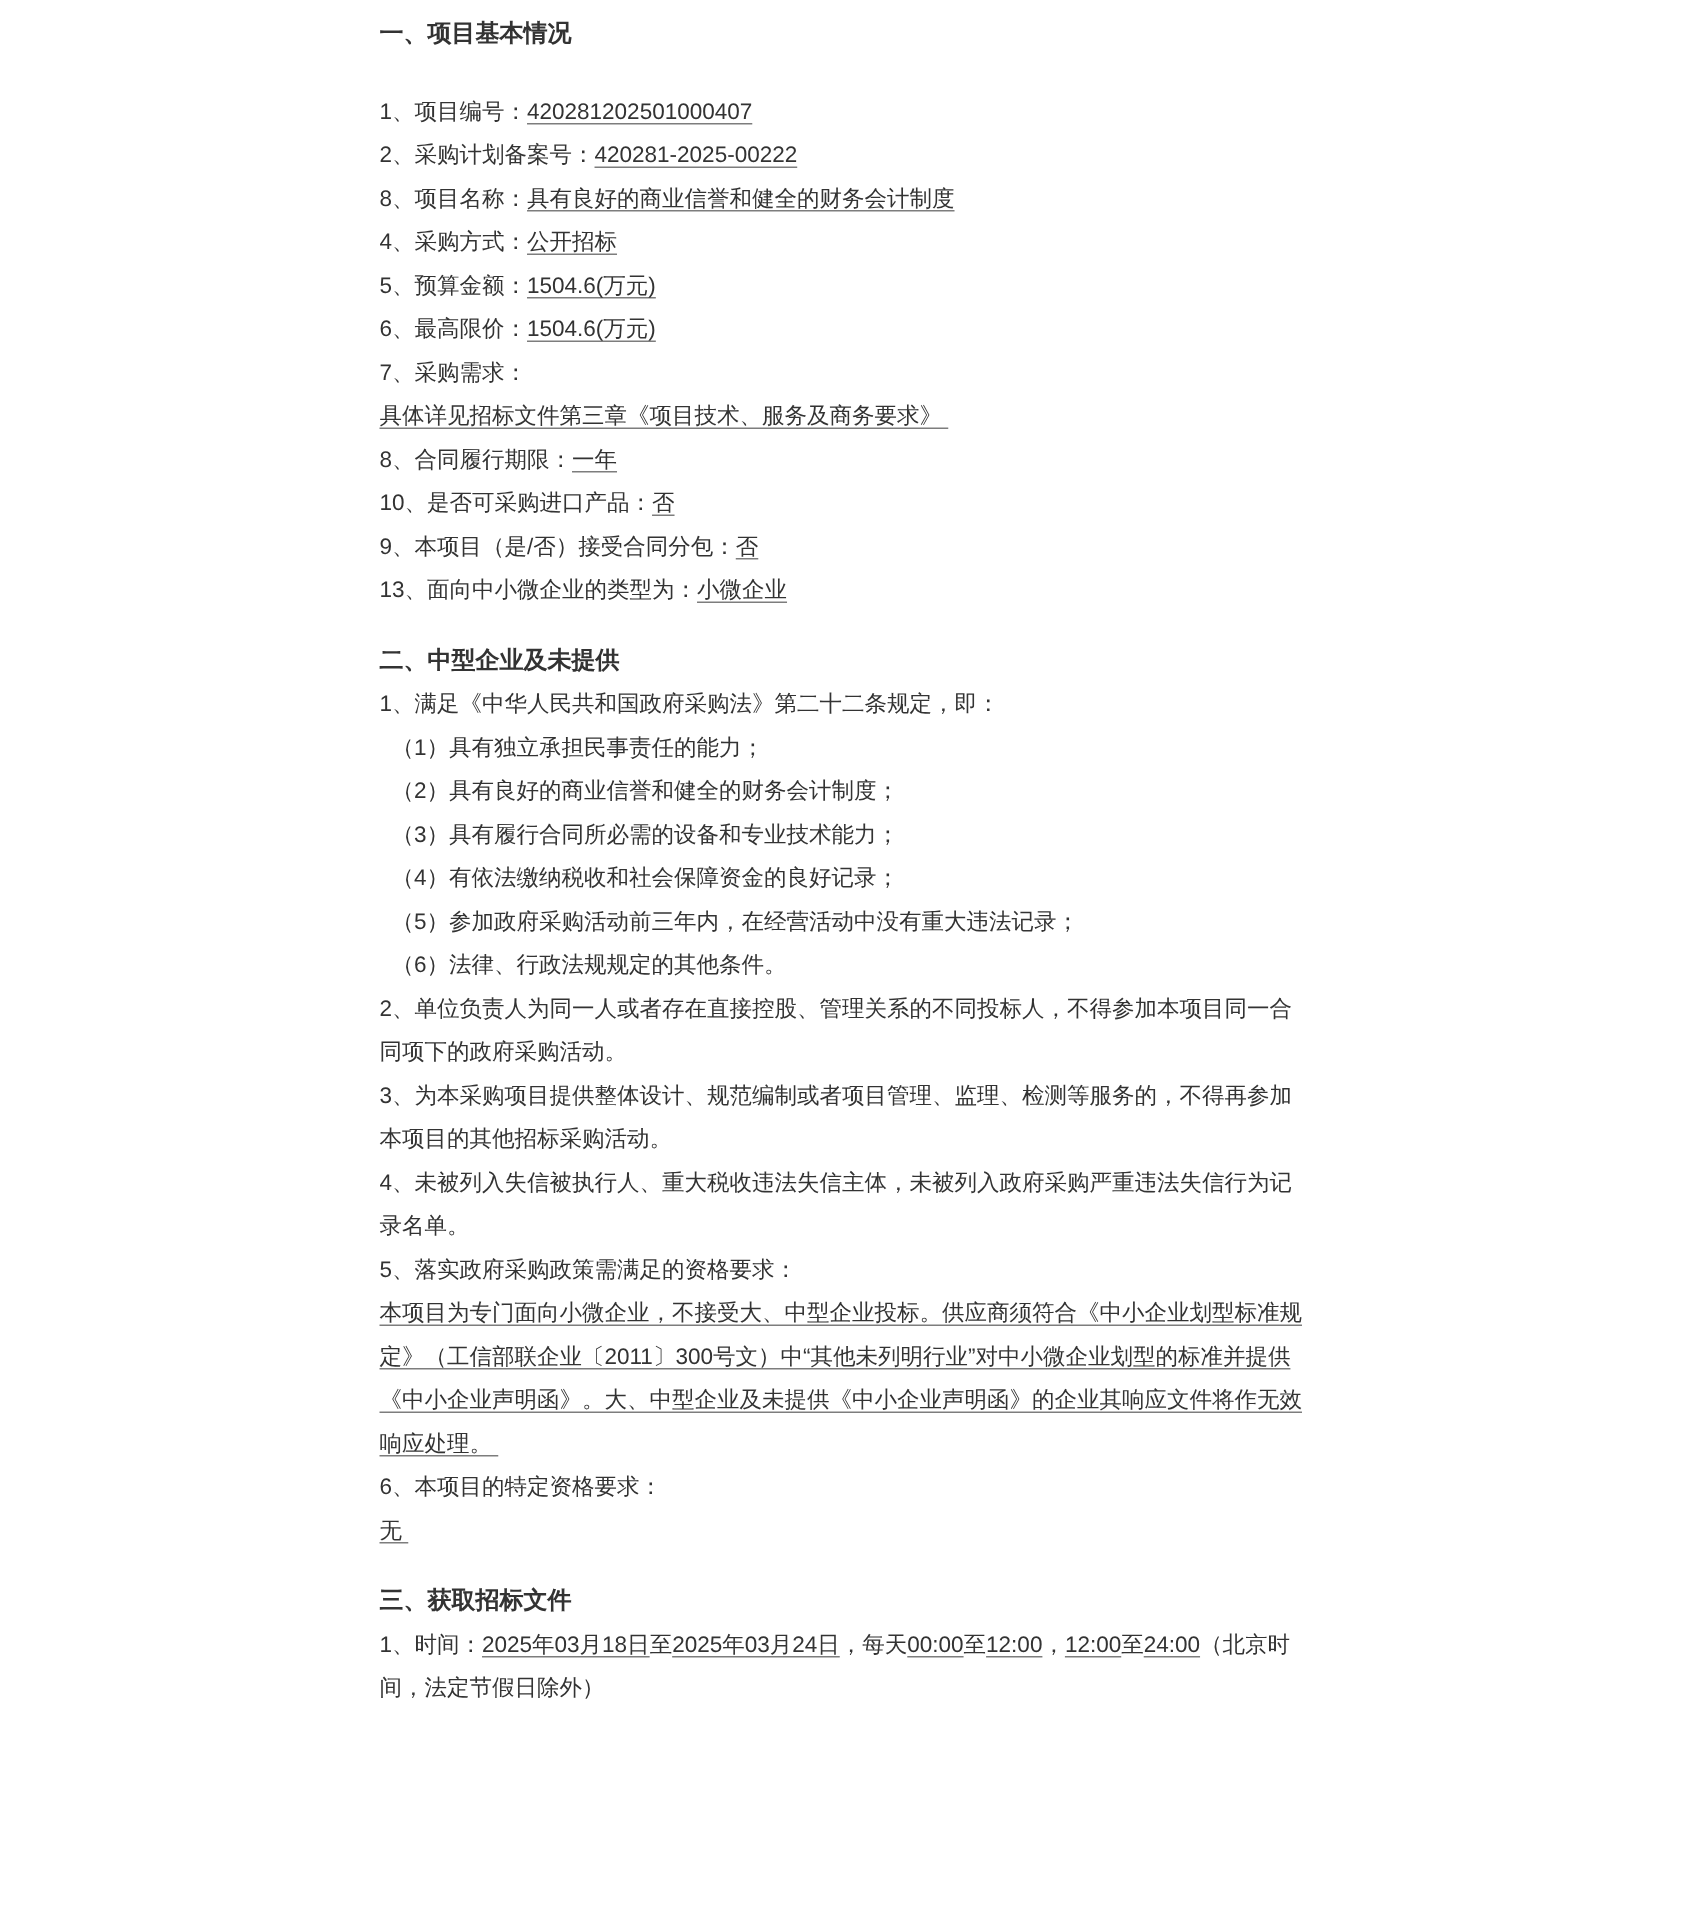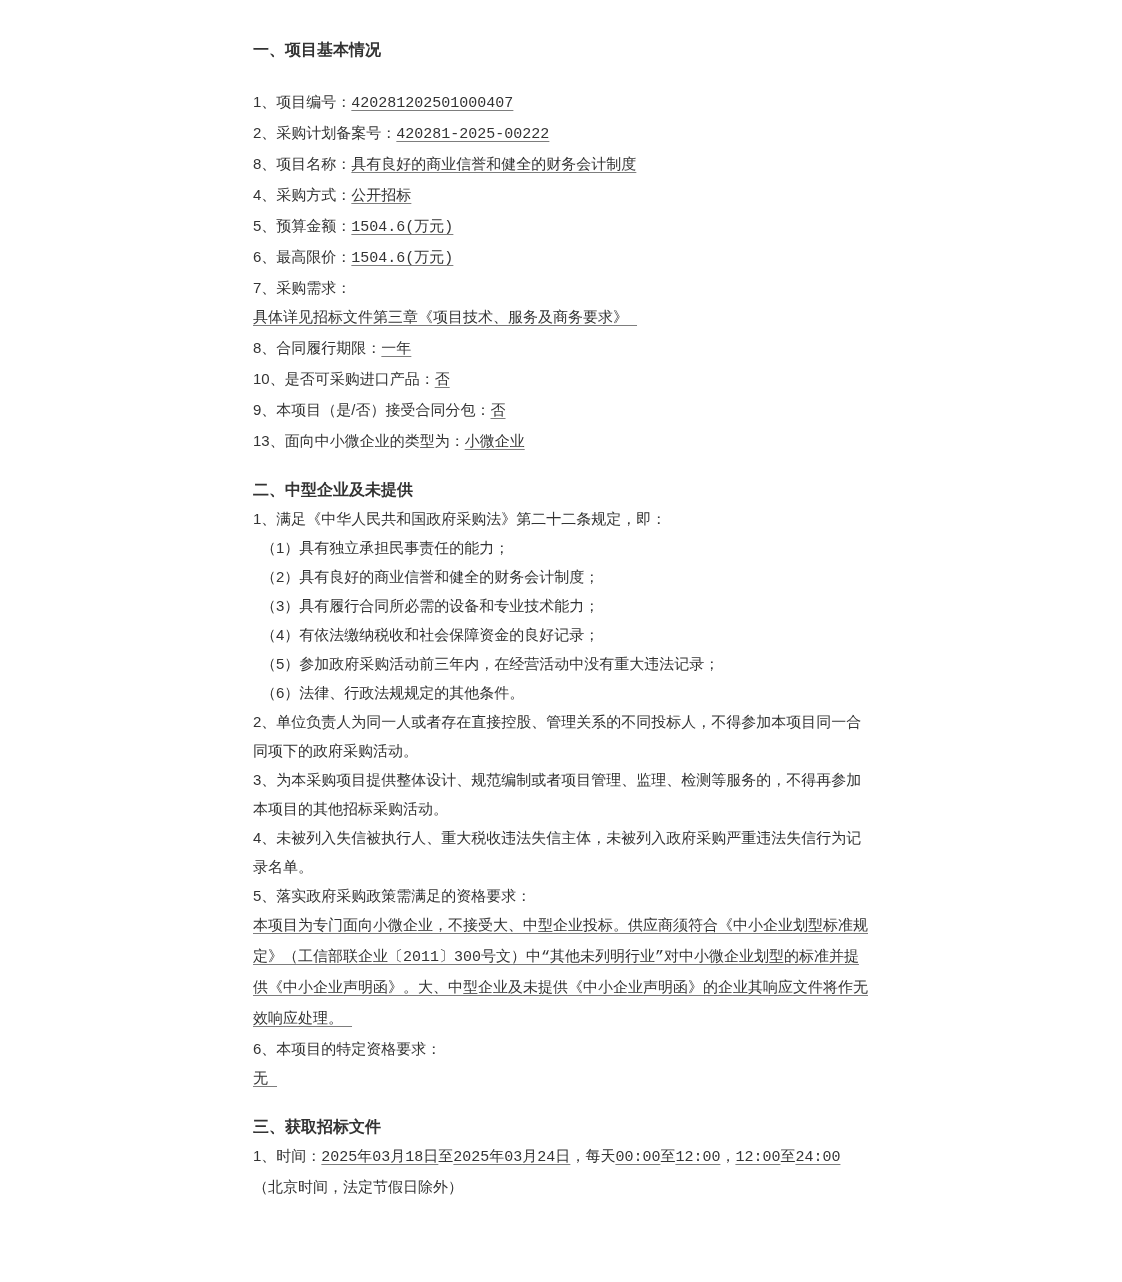--- a/index.html
+++ b/index.html
@@ -10,22 +10,22 @@
     font-family: "Liberation Sans", "DejaVu Sans", sans-serif;
   }
   .page {
     width: 1122px;
     min-height: 1282px;
     background: #ffffff;
     margin: 0 auto;
   }
   .doc {
     width: 616px;
-    margin: 12px auto;
-    padding-top: 23px;
+    margin: 0 auto;
+    padding-top: 8px;
     font-size: 15px;
     line-height: 29px;
   }
   .sec { margin: 0; }
   .sec + .sec { margin-top: 18px; }
   .heading {
     margin: 0;
     font-size: 16px;
     font-weight: 700;
     line-height: 29px;
@@ -36,21 +36,20 @@
     margin: 0;
     line-height: 29px;
     word-break: break-all;
   }
   .indent { padding-left: 8px; }
   .u {
     text-decoration: underline;
     text-decoration-thickness: 1px;
     text-decoration-color: #7d7d7d;
     text-underline-offset: 3px;
-    font-family: Liberation Mono, monospace;
   }
 </style>
 </head>
 <body>
 
 <div class="page">
   <main class="doc">
 
     <section class="sec sec-first">
       <h2 class="heading">一、项目基本情况</h2>

